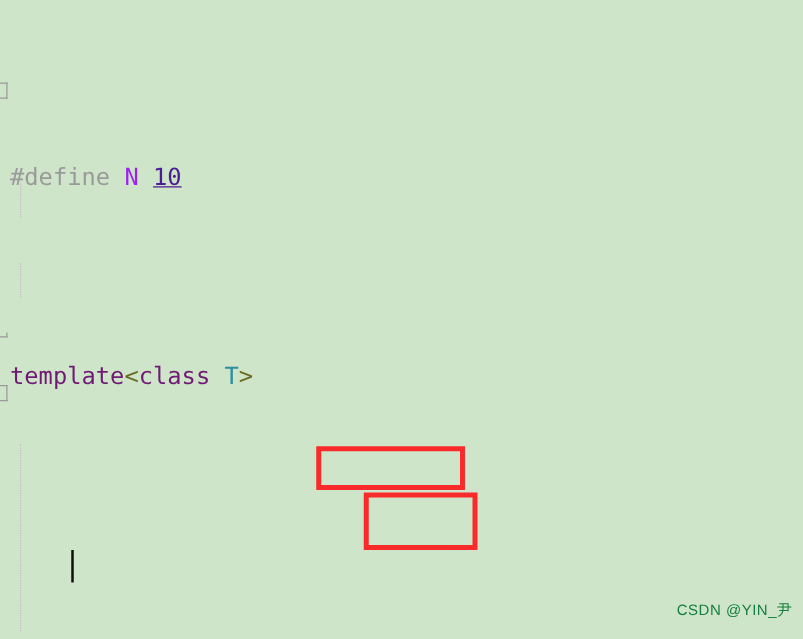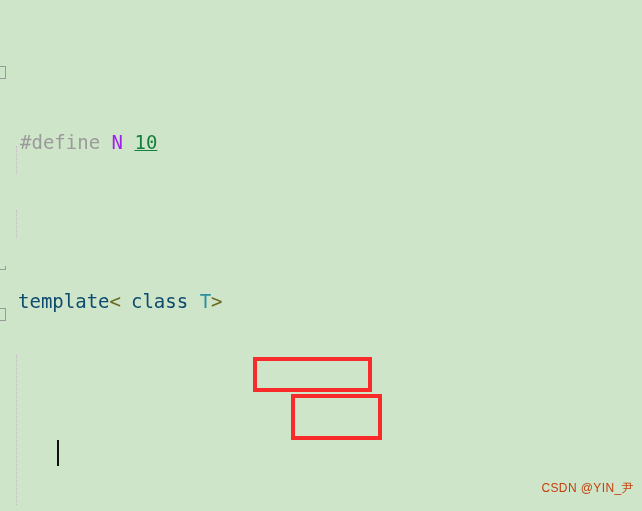--- a/index.html
+++ b/index.html
@@ -28,26 +28,26 @@
   }
   .line {
     position: relative;
     height: 31.8px;
     padding-left: 8px;
     box-sizing: border-box;
     white-space: pre;
   }
 
   
-  .kw      { color: #0c4a6e; margin-left: 10px; }           
-  .pp      { color: #9a9a9a; margin-left: 12px; }           
+  .kw      { color: #701a75; }           
+  .pp      { color: #9a9a9a; }           
   .macro   { color: #a020f0; }           
   .type    { color: #2b8f9e; }           
   .punct   { color: #6b6b20; }
-  .num     { color: #15803d; text-decoration: underline; }
+  .num     { color: #4c1d95; text-decoration: underline; }
 
   
   .guide {
     position: absolute;
     width: 1px;
     border-left: 1px dotted #cbb7cb;
     pointer-events: none;
   }
 
   
@@ -87,21 +87,21 @@
     pointer-events: none;
   }
 
   
   .watermark {
     position: absolute;
     right: 8px;
     bottom: 6px;
     font-family: "Liberation Sans", sans-serif;
     font-size: 12px;
-    color: #c2410c;
+    color: #15803d;
     letter-spacing: 0.4px;
   }
 </style>
 </head>
 <body>
 
 <div id="editor">
 
   <div class="guide" style="left:16px; top:146px; height:28px;"></div>
   <div class="guide" style="left:16px; top:210px; height:28px;"></div>

